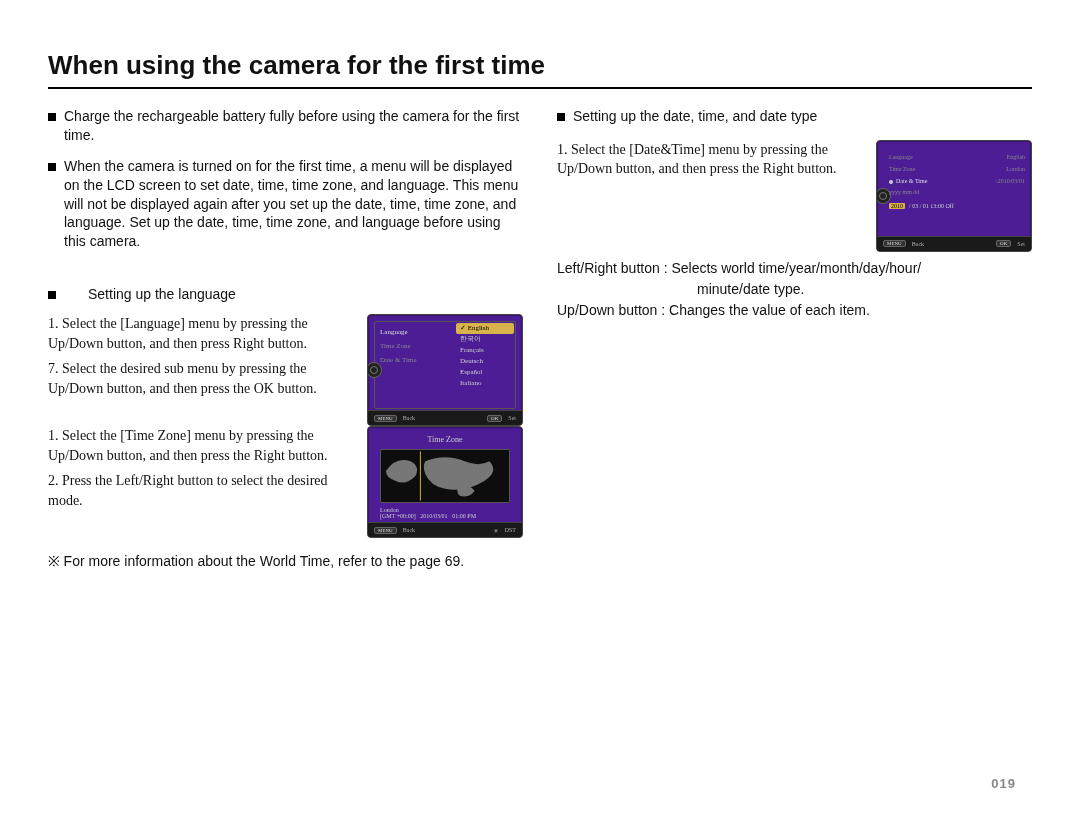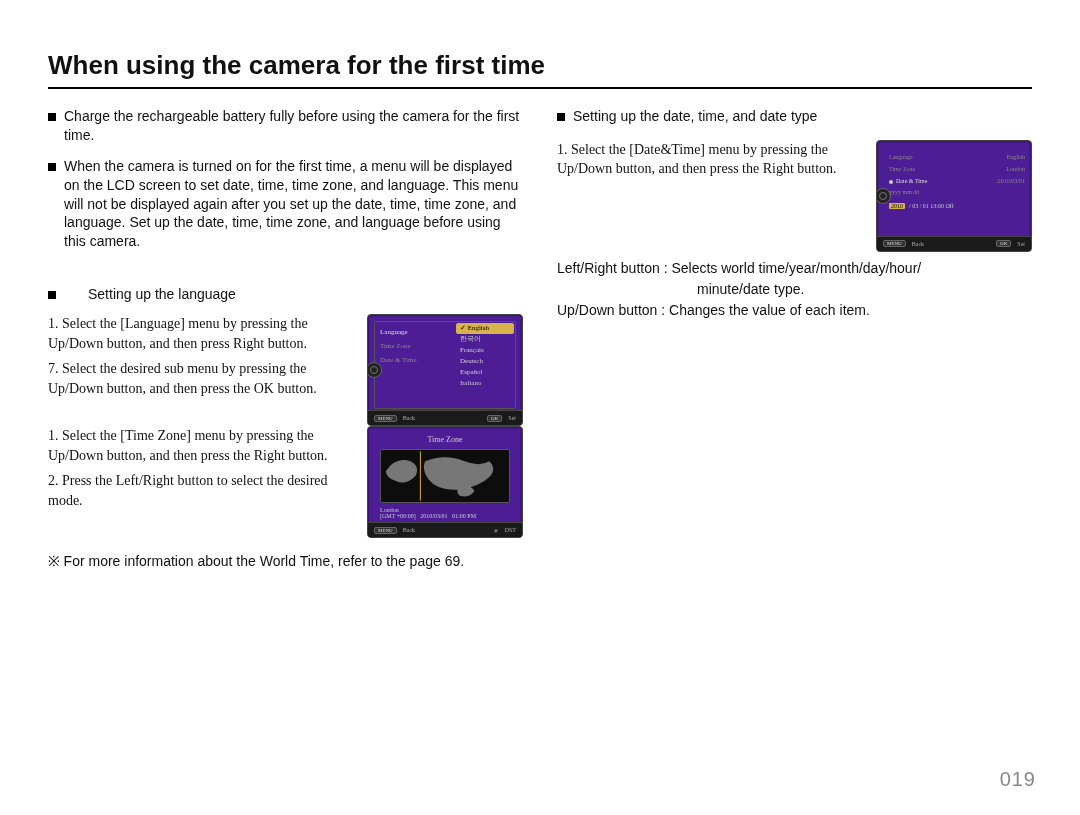--- a/index.html
+++ b/index.html
@@ -11,21 +11,21 @@
   .para{font-size:14px;line-height:1.35;margin:0 0 14px 0;}
   .blk{display:flex;align-items:flex-start;margin:0 0 8px 0;}
   .sq{display:inline-block;width:8px;height:8px;background:#000;margin:6px 8px 0 0;flex:0 0 auto;}
   .sub{font-size:14px;line-height:1.35;margin:20px 0 10px 0;gap:24px;}
   .steps{font-size:14px;line-height:1.4;margin:0;}
   .step-row{display:flex;align-items:flex-start;gap:10px;font-family:Liberation Serif, serif;}
   .step-text{flex:1;}
   .note{font-size:14px;line-height:1.4;margin:14px 0 0 0;}
   .indent{padding-left:140px;display:block;}
   .btnpair{font-size:14px;line-height:1.5;margin-top:6px;}
-  .pg{position:absolute;right:44px;bottom:24px;font-weight:normal;color:#888;font-size:20px;letter-spacing:1px;}
+  .pg{position:absolute;right:64px;bottom:24px;font-weight:bold;color:#888;font-size:13px;letter-spacing:1px;}
 
   
   .lcd{width:154px;height:110px;background:#4c1d95;border:1px solid #444;border-radius:4px;position:relative;color:#ccc;font-size:7px;overflow:hidden;box-shadow:0 0 2px #000 inset;}
   .lcd .frame{position:absolute;inset:6px 6px 16px 6px;border:1px solid #555;border-radius:2px;}
   .lcd .footer{position:absolute;left:0;right:0;bottom:0;height:14px;background:#1a1a1a;border-top:1px solid #444;display:flex;align-items:center;padding:0 6px;gap:6px;font-size:6px;color:#aaa;}
   .badge{background:#333;border:1px solid #666;border-radius:2px;padding:0 3px;font-size:5px;color:#ddd;}
   .gear{position:absolute;left:-2px;top:50%;transform:translateY(-50%);width:14px;height:14px;border:1px solid #666;border-radius:50%;background:#222;}
   .gear:before{content:"";position:absolute;inset:3px;border:1px solid #777;border-radius:50%;}
 
   .menuL{position:absolute;left:12px;top:10px;font-size:7px;line-height:14px;color:#888;}

